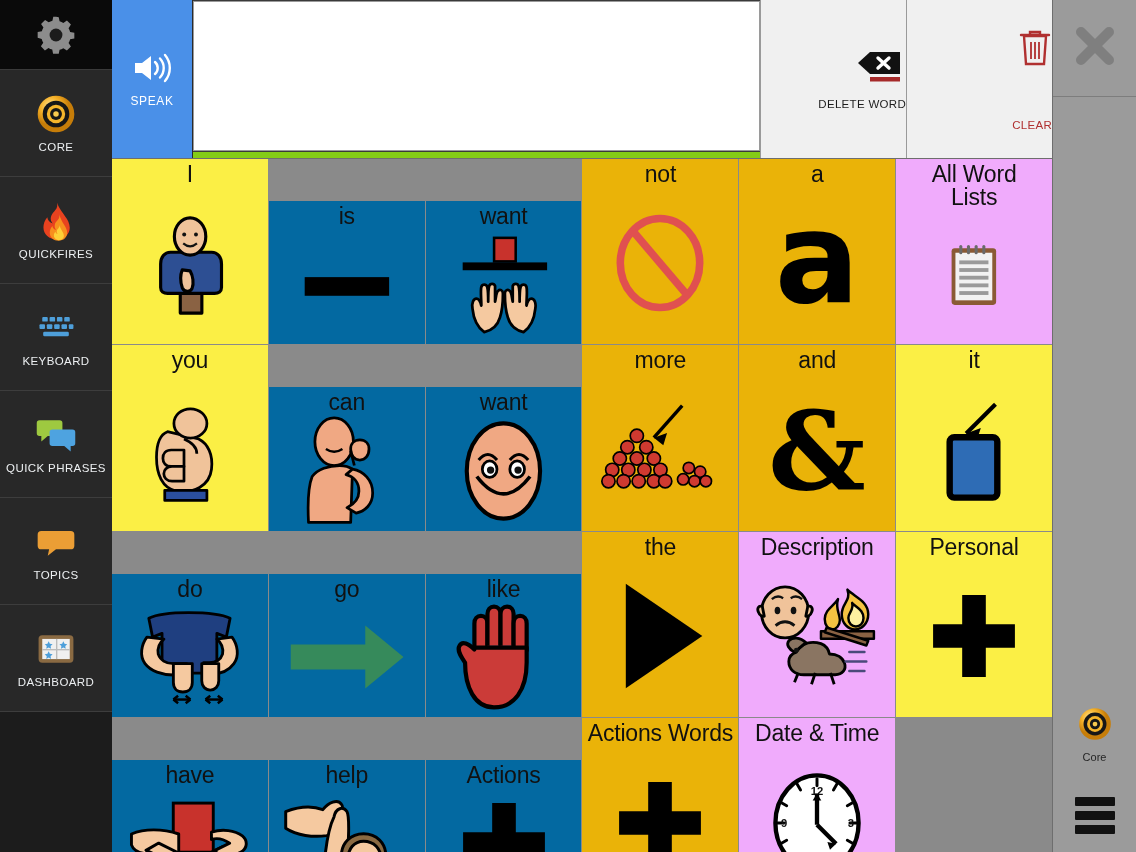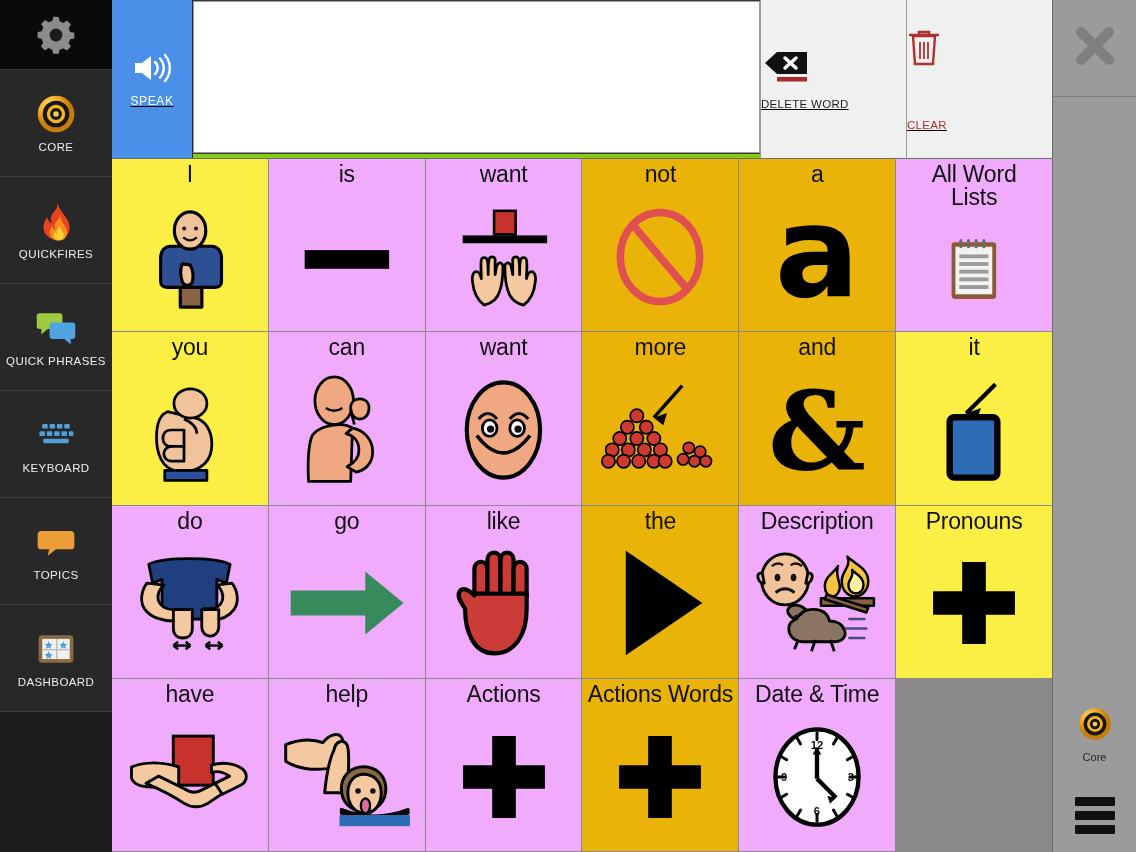--- a/index.html
+++ b/index.html
@@ -53,22 +53,21 @@
     display: flex; flex-direction: column;
     background: #2b2b2b;
     flex: 0 0 940px;
   }
 
   
   .toolbar {
     height: 158px;
     display: flex;
     background: #3a3a3a;
-    border-bottom: 4px solid #84cc16;
-    text-decoration: underline;
+    border-bottom: 6px solid #84cc16;
   }
   .speak-btn {
     width: 81px; height: 158px;
     background: #4a90e8;
     display: flex; flex-direction: column;
     align-items: center; justify-content: center;
     gap: 5px;
     border-right: 1px solid #2b2b2b;
   }
   .speak-label { color: #fff; font-size: 12px; letter-spacing: 0.6px; }
@@ -81,21 +80,21 @@
   }
   .msg-text {
     position: absolute; top: 8px; left: 12px;
     font-size: 30px; color: #111;
   }
   .tool-btn {
     width: 146px; height: 158px;
     background: #f0f0f0;
     border-left: 1px solid #9a9a9a;
     display: flex; flex-direction: column;
-    align-items: flex-start; justify-content: center;
+    align-items: flex-end; justify-content: center;
     gap: 6px;
   }
   .tool-label {
     font-size: 11.5px;
     line-height: 1.25;
     text-align: center;
     letter-spacing: 0.3px;
   }
   .tool-label.dark { color: #1d1d1d; }
   .tool-label.red  { color: #b03030; margin-top: 40px; }
@@ -128,21 +127,21 @@
     letter-spacing: -0.2px;
   }
   .cell-art {
     flex: 1 1 auto;
     width: 100%;
     display: flex; align-items: center; justify-content: center;
     min-height: 0;
   }
   .cell-art svg { max-width: 100%; max-height: 100%; display: block; }
   .c-yellow { background: #fbef45; }
-  .c-green  { background: #f0abfc; }
+  .c-green  { background: #0369a1; margin-top: 42px; }
   .c-orange { background: #eab308; }
   .c-pink   { background: #f0abfc; }
 
   
   .right-rail {
     width: 84px; height: 852px;
     background: #9b9b9b;
     flex: 0 0 84px;
     display: flex; flex-direction: column;
     align-items: center;
@@ -206,46 +205,46 @@
           <path fill="#f78f1e" d="M27.5 16.5c1.4 5.5-3.5 7-4.6 10.6-1.1 3.4.4 5.9 1.2 6.8-2.2-.5-3.8-2.4-4-4.5-2.3 2.6-2.9 5.2-2.9 7.4 0 5 4.3 8.7 9.6 8.7s9.4-3.6 9.4-8.4c0-7-5.9-10.3-8.7-20.6z"></path>
           <path fill="#fdd037" d="M27.6 28c.9 3.1-2 4.3-2.6 6.3-.6 2 .3 3.3.8 3.9-1.3-.3-2.3-1.4-2.4-2.6-1.4 1.5-1.7 3-1.7 4.3 0 2.9 2.4 5 5.5 5s5.4-2.1 5.4-4.8c0-4-3.4-6-5-12.1z"></path>
         </svg>
       </span>
       <span class="rail-label">QUICKFIRES</span>
     </div>
 
     <div class="rail-item">
       <span>
         <svg class="rail-icon" viewBox="0 0 48 48">
-          <path fill="#9ec940" d="M6 8h22a3 3 0 0 1 3 3v11a3 3 0 0 1-3 3H15l-7 6v-6H6a3 3 0 0 1-3-3V11a3 3 0 0 1 3-3z"></path>
-          <path fill="#4ea3e0" d="M20 18h22a3 3 0 0 1 3 3v12a3 3 0 0 1-3 3h-2v6l-7-6H20a3 3 0 0 1-3-3V21a3 3 0 0 1 3-3z"></path>
-        </svg>
-      </span>
-      <span class="rail-label">QUICK
-PHRASES</span>
-    </div>
-
-    <div class="rail-item">
-      <span>
-        <svg class="rail-icon" viewBox="0 0 48 48">
           <g fill="#4e9fda">
             <rect x="9" y="12" width="6" height="5" rx="1"></rect>
               <rect x="17" y="12" width="6" height="5" rx="1"></rect>
             <rect x="25" y="12" width="6" height="5" rx="1"></rect>
               <rect x="33" y="12" width="6" height="5" rx="1"></rect>
             <rect x="6" y="20" width="6" height="5" rx="1"></rect>
               <rect x="14" y="20" width="6" height="5" rx="1"></rect>
             <rect x="22" y="20" width="6" height="5" rx="1"></rect>
               <rect x="30" y="20" width="6" height="5" rx="1"></rect>
             <rect x="38" y="20" width="5" height="5" rx="1"></rect>
             <rect x="10" y="28" width="28" height="5" rx="1.5"></rect>
           </g>
         </svg>
       </span>
       <span class="rail-label">KEYBOARD</span>
+    </div>
+
+    <div class="rail-item">
+      <span>
+        <svg class="rail-icon" viewBox="0 0 48 48">
+          <path fill="#9ec940" d="M6 8h22a3 3 0 0 1 3 3v11a3 3 0 0 1-3 3H15l-7 6v-6H6a3 3 0 0 1-3-3V11a3 3 0 0 1 3-3z"></path>
+          <path fill="#4ea3e0" d="M20 18h22a3 3 0 0 1 3 3v12a3 3 0 0 1-3 3h-2v6l-7-6H20a3 3 0 0 1-3-3V21a3 3 0 0 1 3-3z"></path>
+        </svg>
+      </span>
+      <span class="rail-label">QUICK
+PHRASES</span>
     </div>
 
     <div class="rail-item">
       <span>
         <svg class="rail-icon" viewBox="0 0 48 48">
           <path fill="#eb9e35" d="M8 12h32a4 4 0 0 1 4 4v12a4 4 0 0 1-4 4H24l-9 7 1.5-7H8a4 4 0 0 1-4-4V16a4 4 0 0 1 4-4z"></path>
         </svg>
       </span>
       <span class="rail-label">TOPICS</span>
     </div>
@@ -586,21 +585,21 @@
             </g>
             <circle cx="48" cy="70" r="2.6" fill="#111"></circle>
             <g stroke="#4a4a7a" stroke-width="2.6" stroke-linecap="round">
               <path d="M104 72h16M100 82h22M104 92h16"></path>
             </g>
           </svg>
         </div>
       </div>
 
       <div class="cell c-yellow">
-        <div class="cell-label">Pronouns</div>
+        <div class="cell-label">Personal</div>
         <div class="cell-art">
           <svg viewBox="0 0 110 110" height="100">
               <path fill="#000" d="M42 10h26v32h32v26H68v32H42V68H10V42h32z"></path>
             </svg>
         </div>
       </div>
 
       <div class="cell c-green">
         <div class="cell-label">have</div>
         <div class="cell-art">

